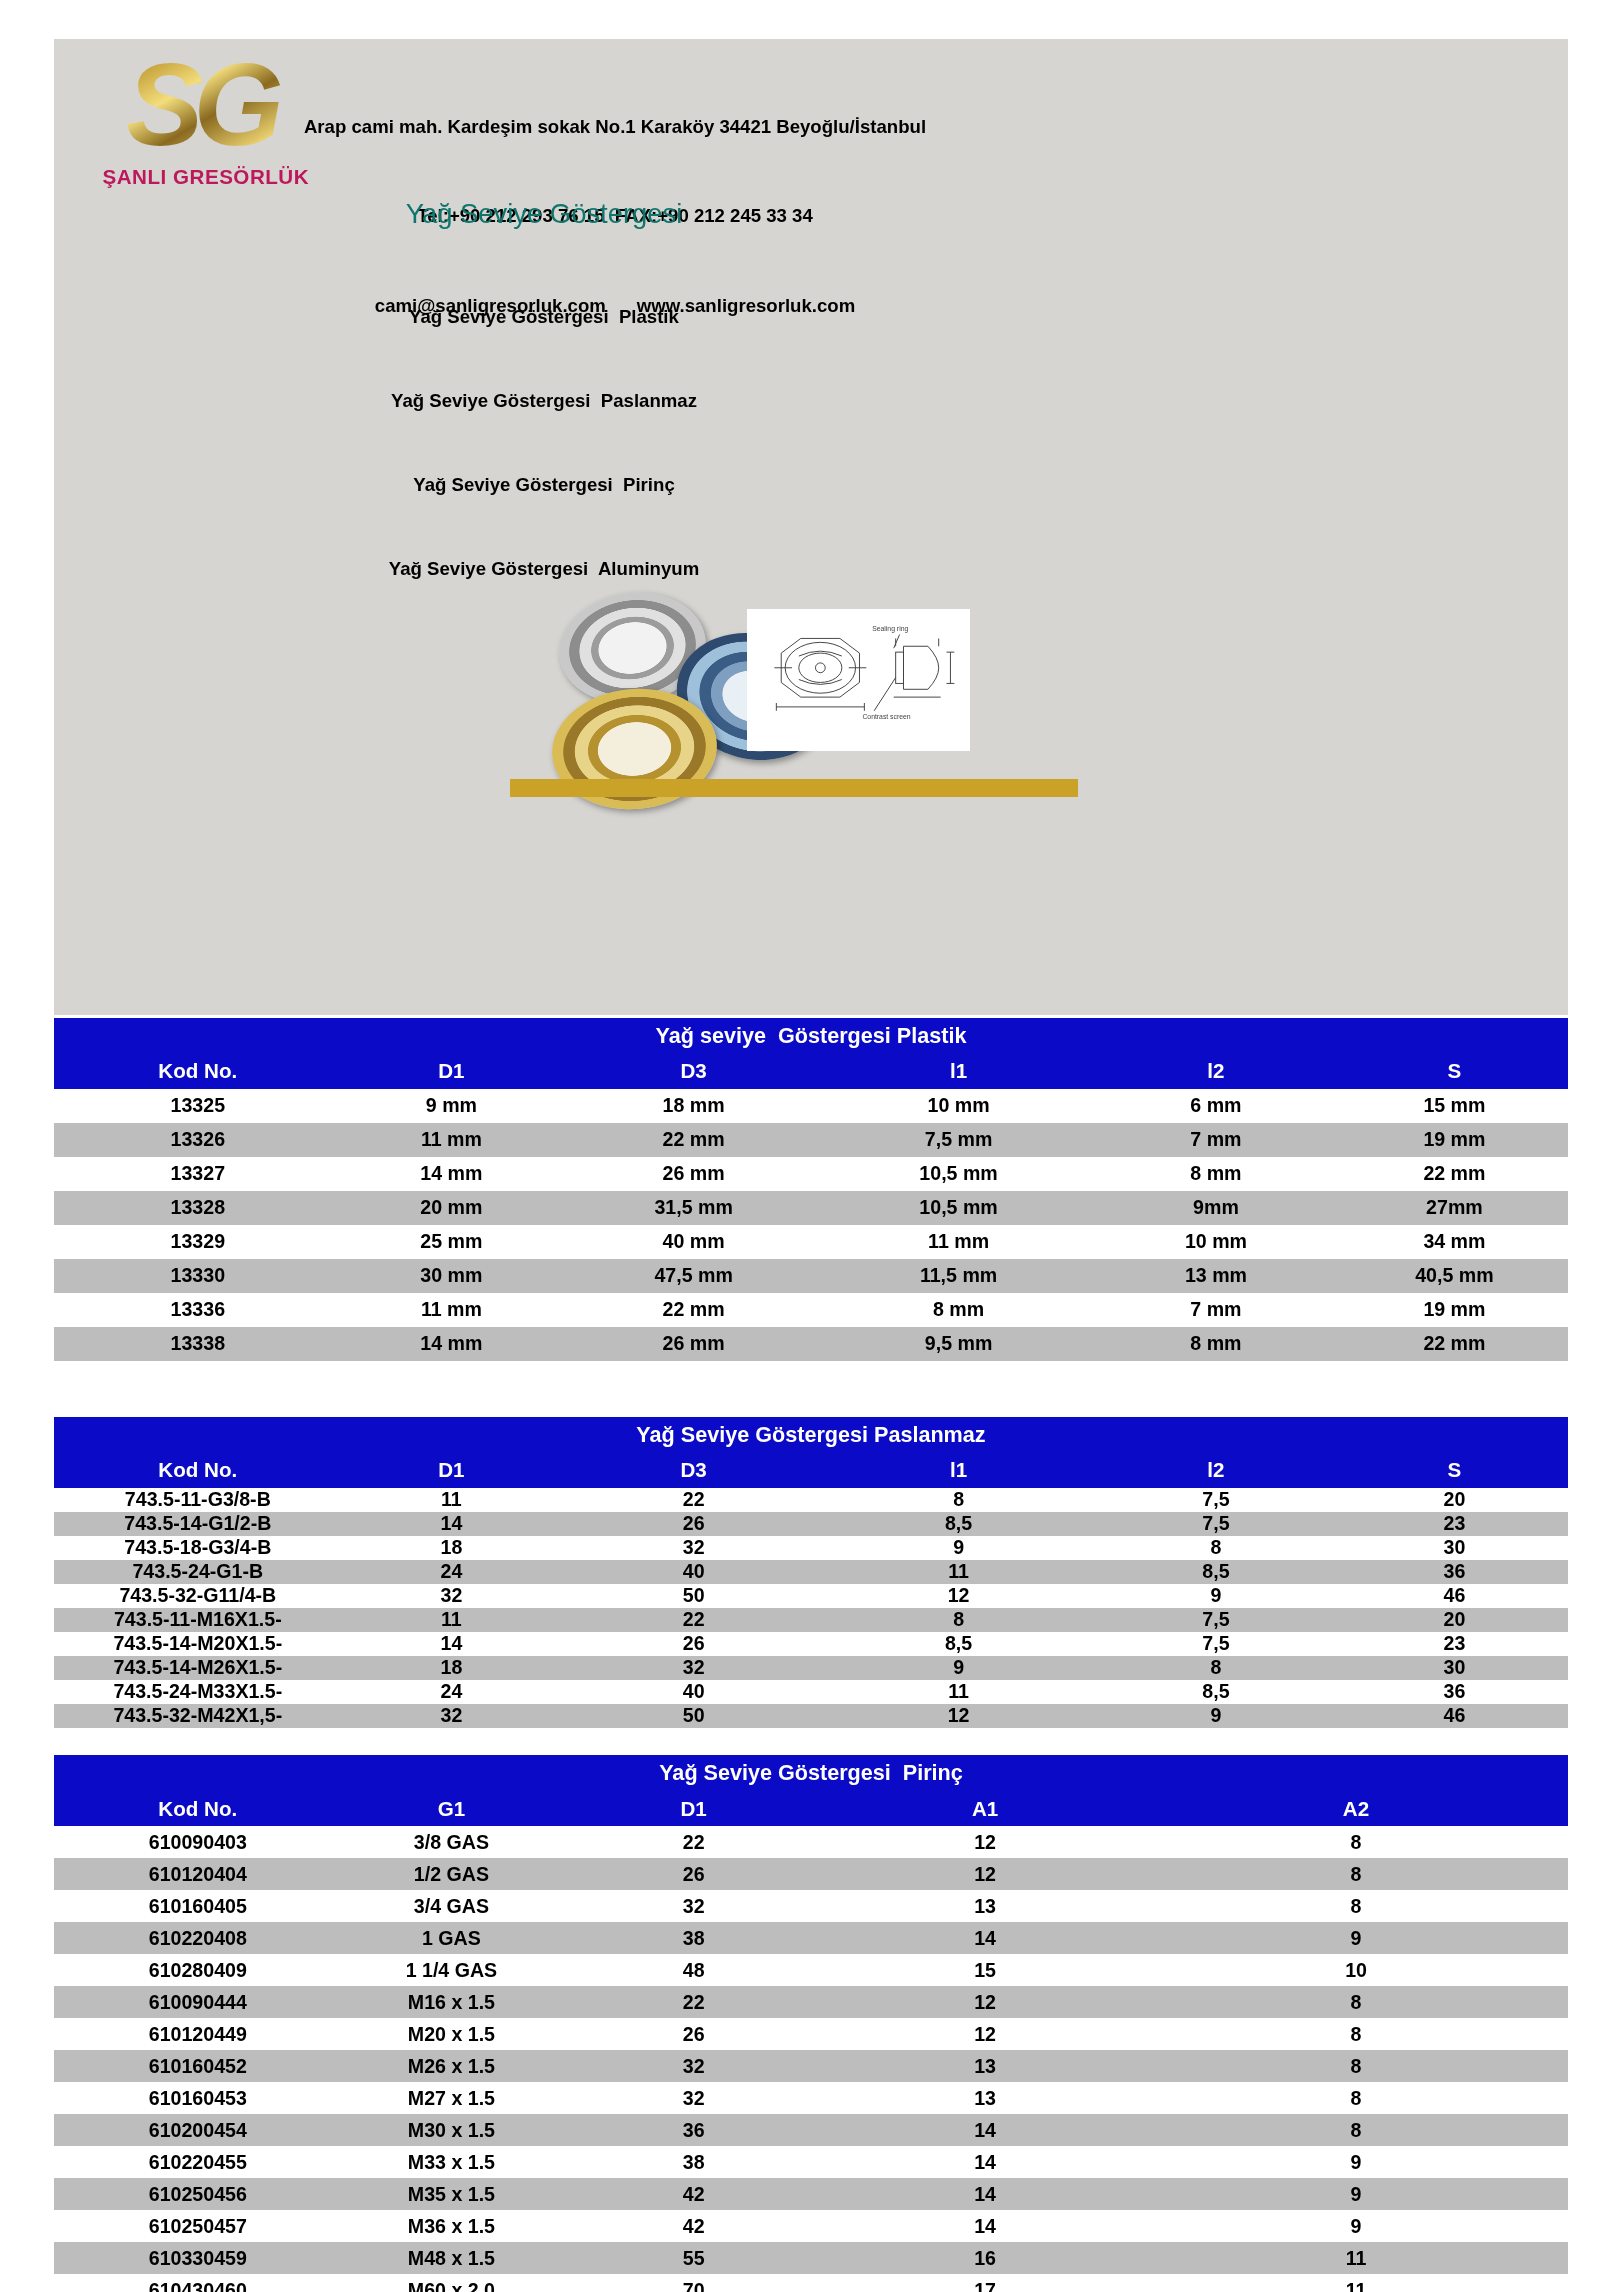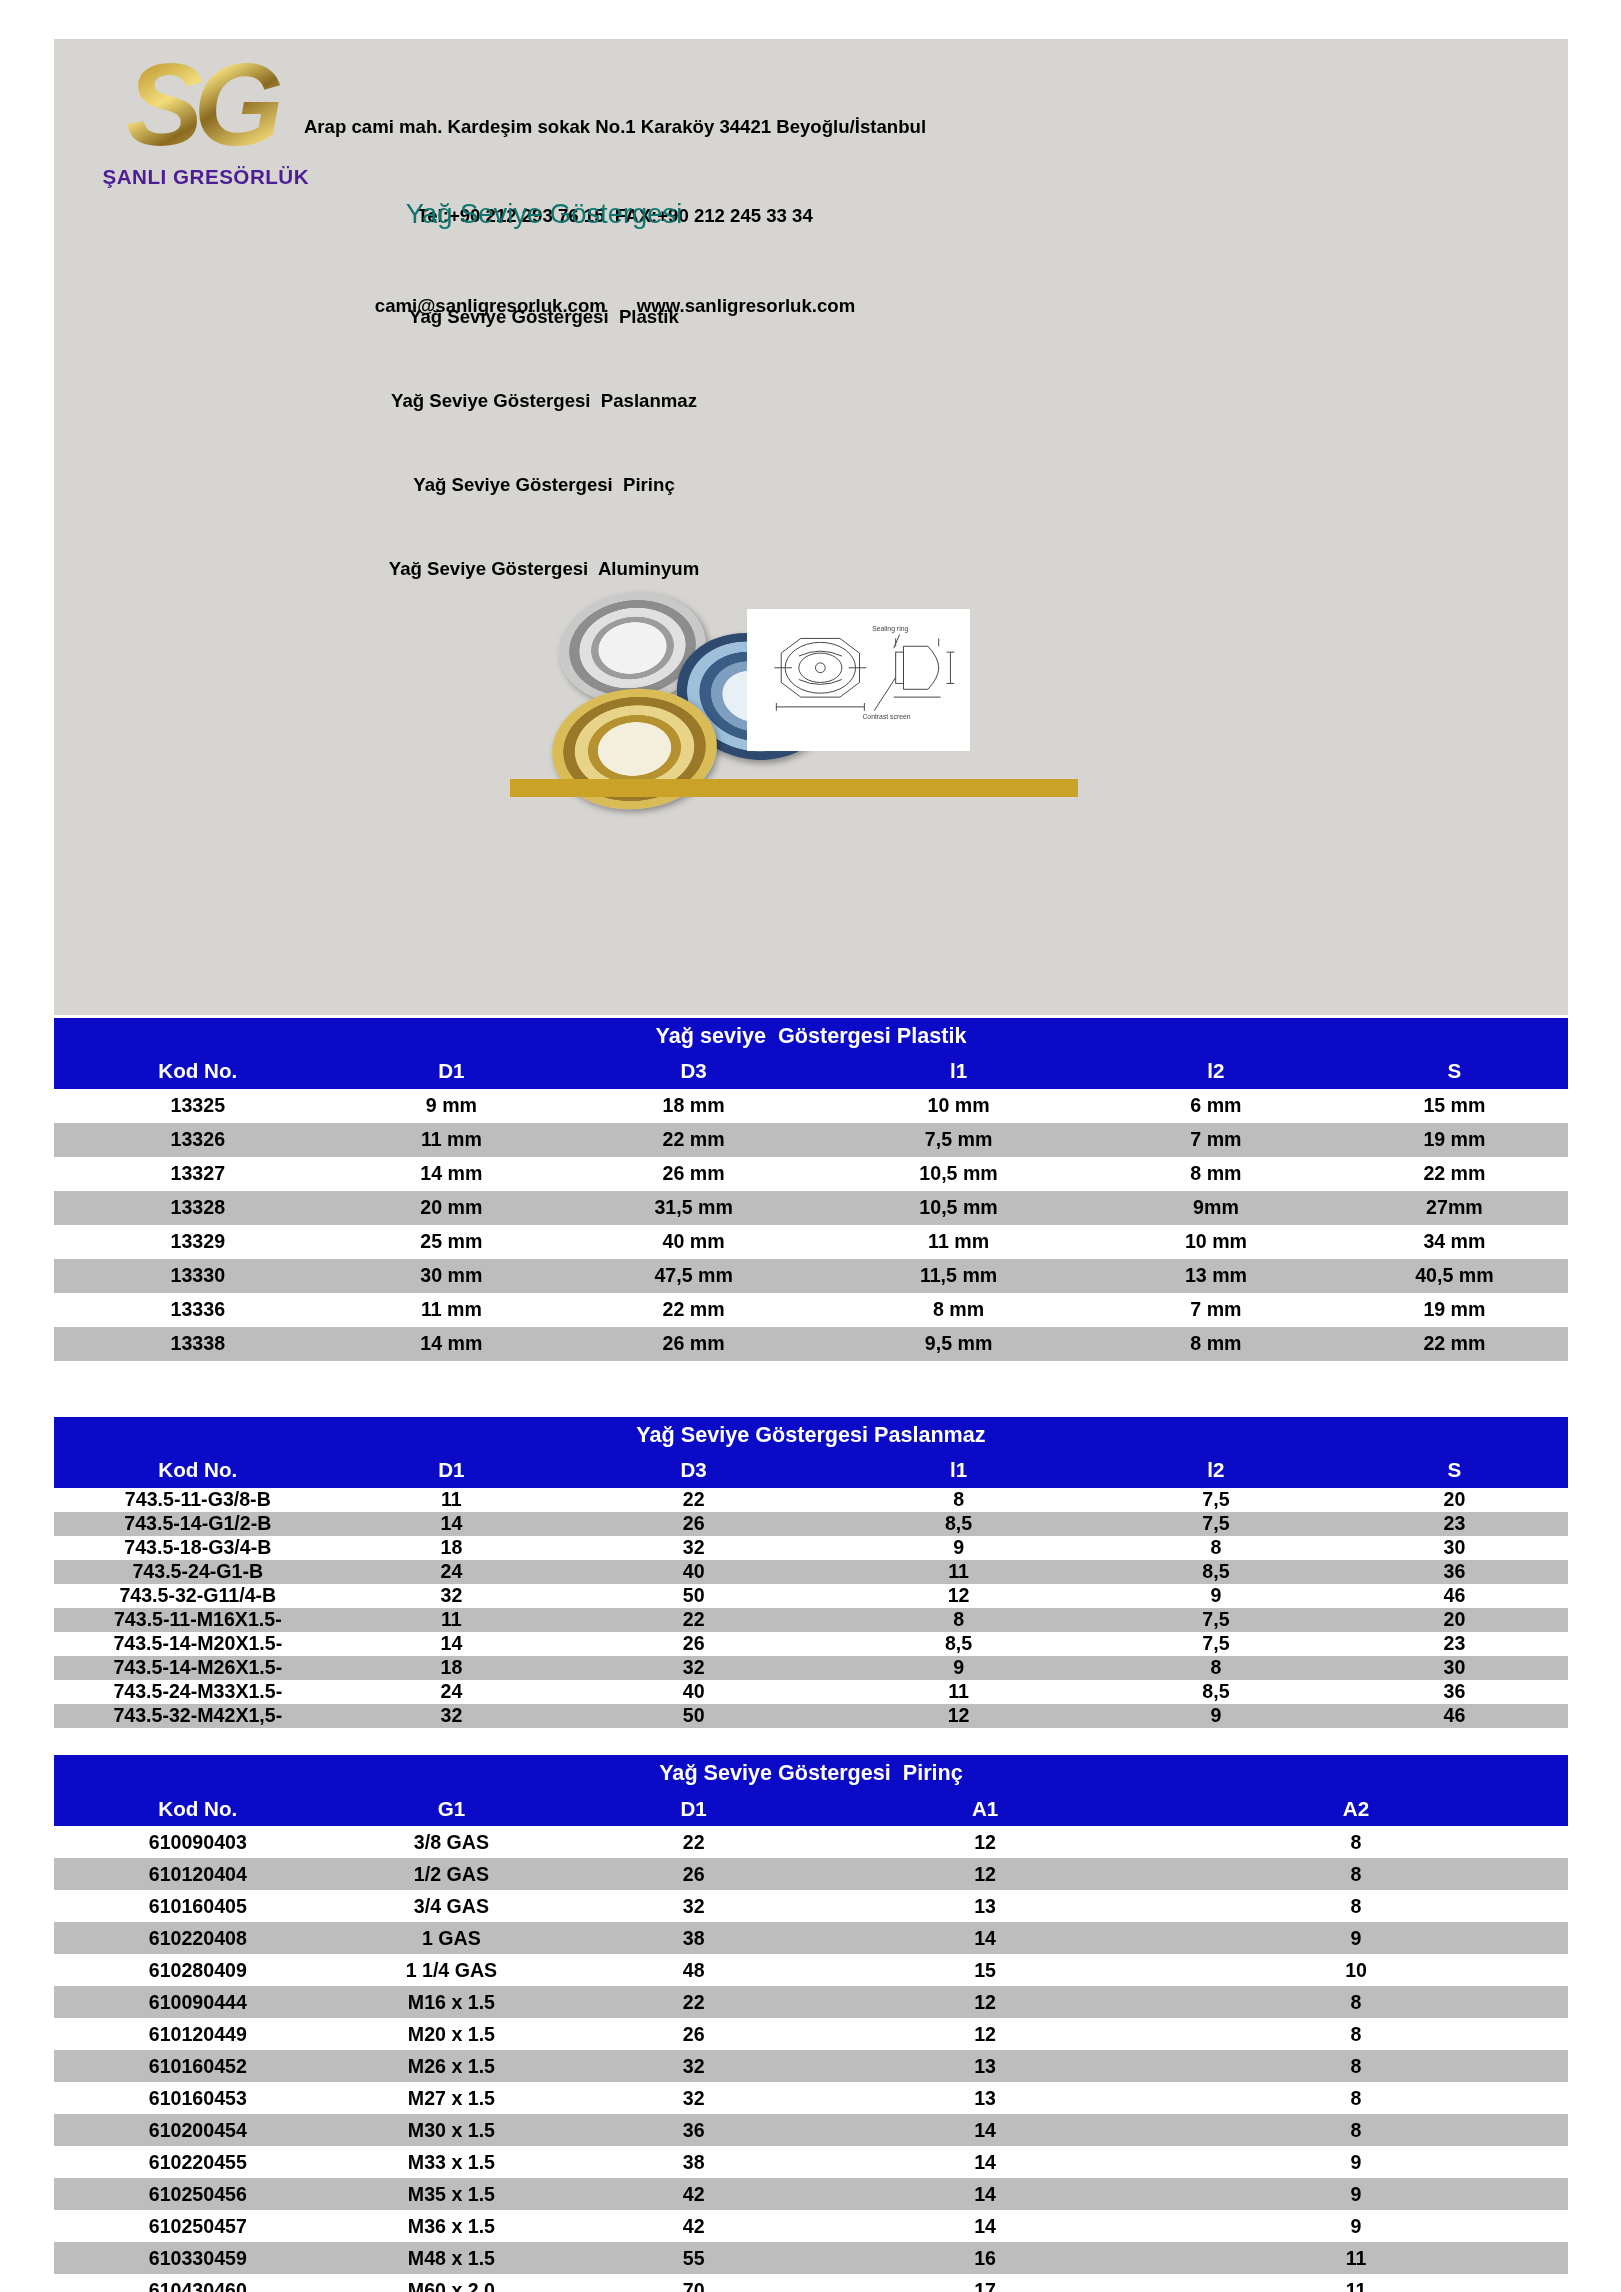--- a/index.html
+++ b/index.html
@@ -16,21 +16,21 @@
 
   .logo-box { position:absolute; left:9.8px; top:7.8px; width:284px; text-align:center; }
   .logo-sg {
     font-size:116px; font-weight:bold; font-style:italic; letter-spacing:-9.8px;
     line-height:1.0; padding-right:11.8px;
     background:linear-gradient(150deg,#6e561b 0%,#c09a33 22%,#f3dd7c 40%,#8a6a20 55%,#ecd372 75%,#7a5e1c 100%);
     -webkit-background-clip:text; background-clip:text; color:transparent;
     text-shadow:none;
   }
   .logo-name {
-    margin-top:2px; font-size:20.6px; font-weight:bold; color:#4c1d95;
+    margin-top:2px; font-size:20.6px; font-weight:bold; color:#be185d;
     letter-spacing:0.5px; white-space:nowrap;
   }
 
   .contact { position:absolute; left:218px; top:13.7px; width:686px; text-align:center;
     font-size:18.6px; font-weight:bold; color:#000; line-height:1.6; white-space:pre; }
 
   .doc-title { position:absolute; left:0; top:159px; width:980px; text-align:center;
     font-size:27.4px; color:#0f766e; }
 
   .subtitles { position:absolute; left:0; top:208px; width:980px; text-align:center;

